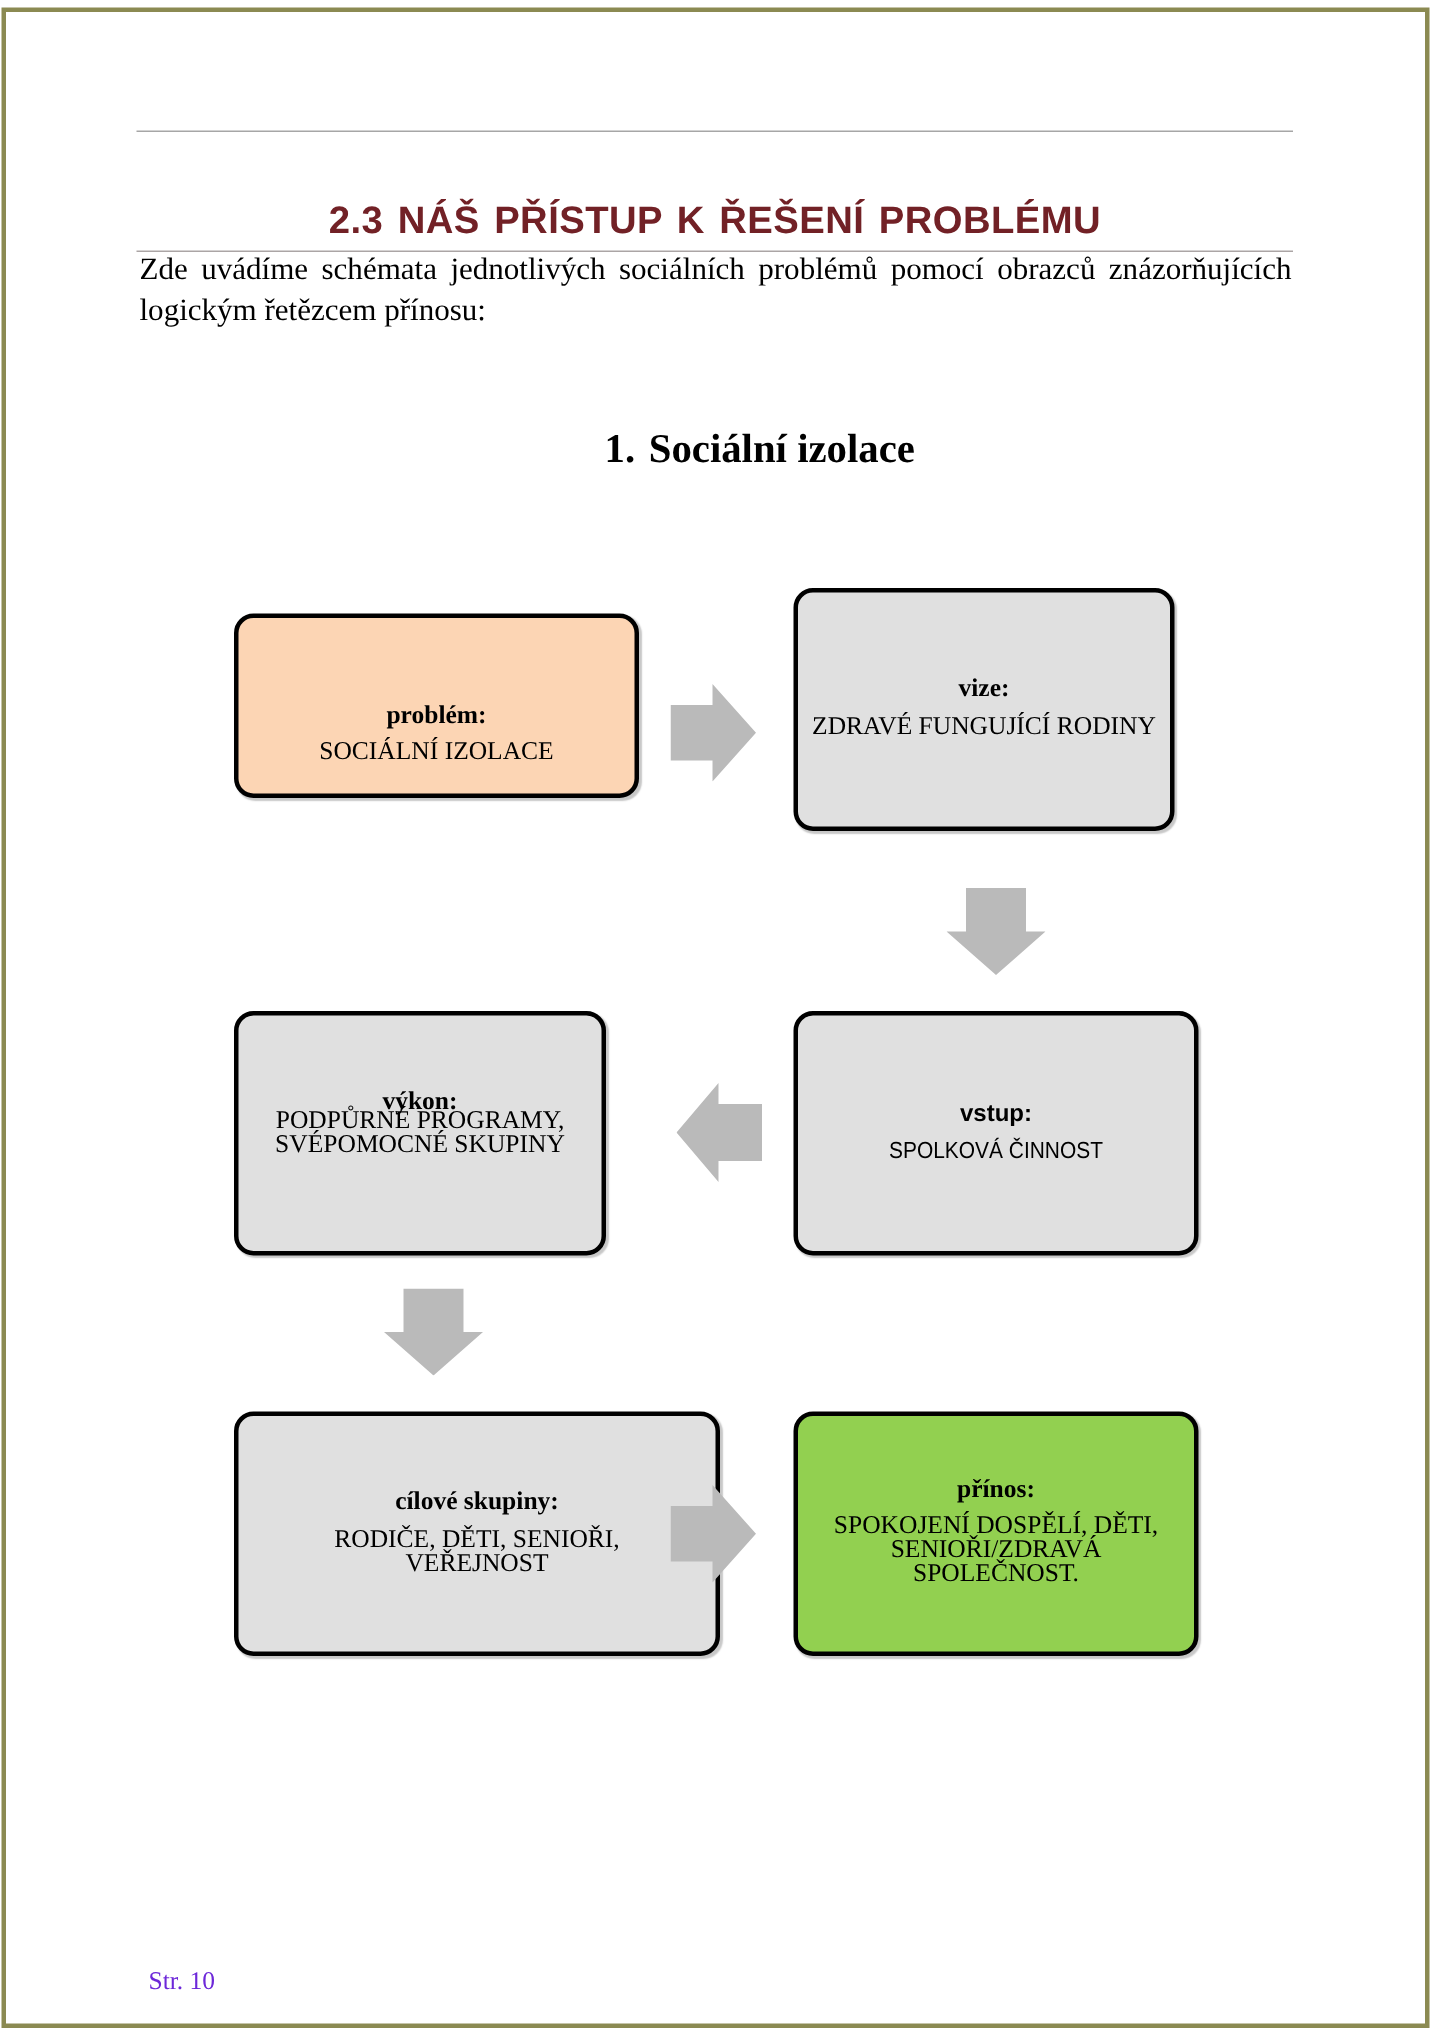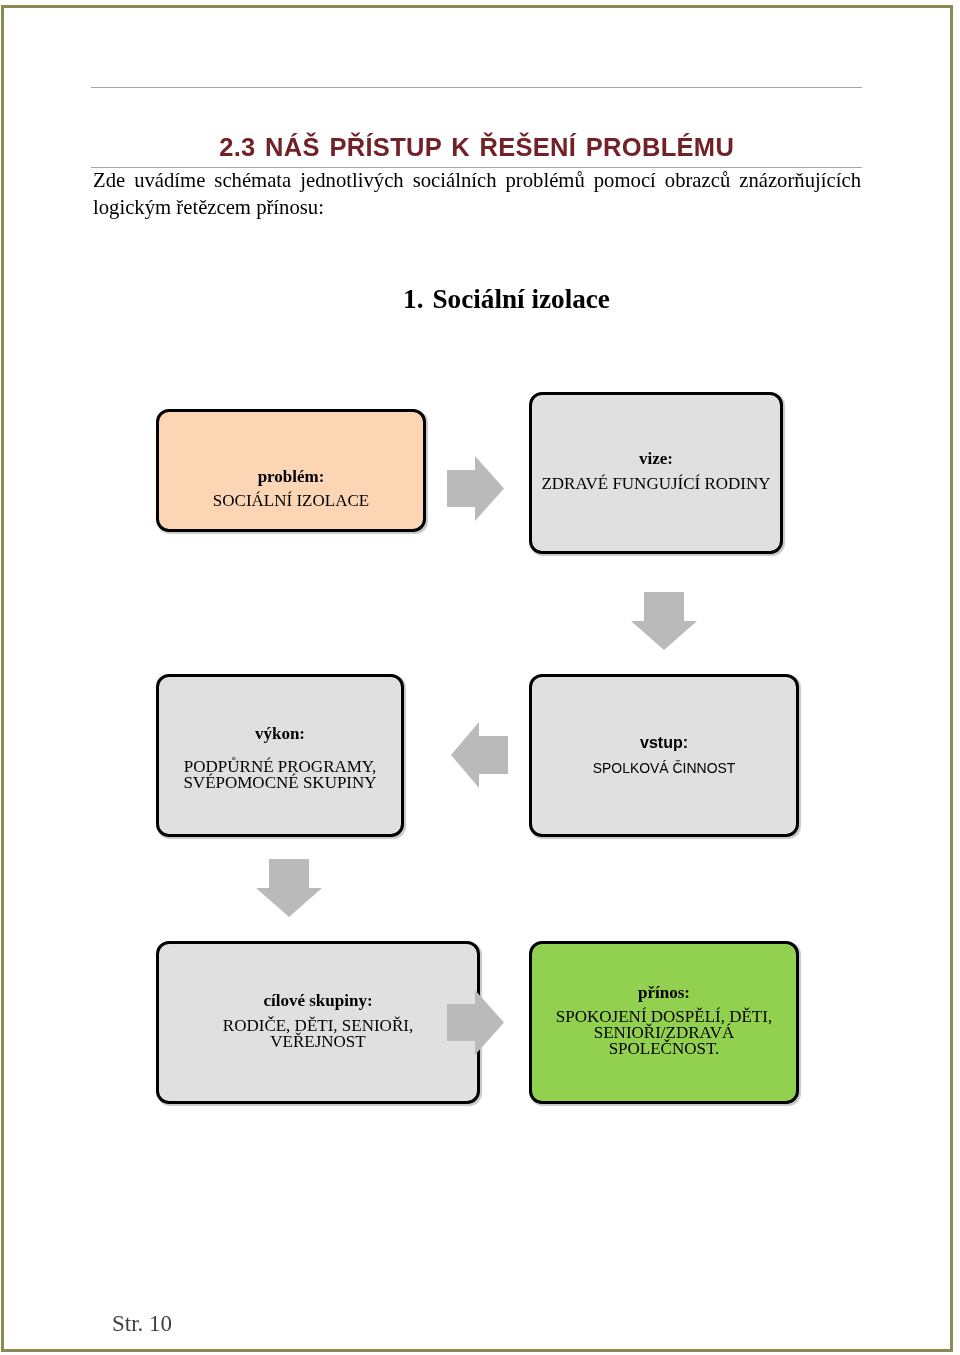--- a/index.html
+++ b/index.html
@@ -12,31 +12,31 @@
   .heading-title{font-family:"Liberation Sans",sans-serif;font-weight:bold;font-size:25.5px;color:#722126;text-align:center;letter-spacing:0.30px;word-spacing:2.2px;text-indent:0.30px;height:39px;line-height:39px;margin-top:40px;}
   
   .para{position:absolute;left:93px;top:167px;width:768px;font-size:20.7px;line-height:27px;text-align:justify;color:#000000;}
   
   .sec-title{position:absolute;left:-1px;top:284px;width:1015px;text-align:center;font-size:27.2px;font-weight:bold;white-space:pre;}
   .sec-name{margin-left:9px;}
   
   .box{position:absolute;border:3px solid #000;border-radius:13px;box-sizing:border-box;box-shadow:1.5px 1.5px 1px rgba(0,0,0,0.22);}
   .box .lbl{position:absolute;left:0;right:0;font-weight:bold;font-size:17px;line-height:16px;text-align:center;white-space:nowrap;}
   .box .val{position:absolute;left:0;right:0;font-size:17px;line-height:16px;text-align:center;white-space:nowrap;}
-  .footer{position:absolute;left:112px;top:1311px;font-size:23px;color:#404040;}
+  .footer{position:absolute;left:99px;top:1311px;font-size:17px;color:#6d28d9;}
   svg.arrow{position:absolute;}
   .box-problem{left:156px;top:409px;width:270px;height:123px;background:#fcd5b4;}
   .box-problem .lbl{top:57px;}
   .box-problem .val{top:81px;}
   .box-vize{left:529px;top:392px;width:254px;height:162px;background:#e0e0e0;}
   .box-vize .lbl{top:56px;}
   .box-vize .val{top:81px;}
   .box-vykon{left:156px;top:674px;width:248px;height:163px;background:#e0e0e0;}
   .box-vykon .lbl{top:49px;}
-  .box-vykon .val{top:82px;}
+  .box-vykon .val{top:62px;}
   .box-vstup{left:529px;top:674px;width:270px;height:163px;background:#e0e0e0;font-family:"Liberation Sans",sans-serif;}
   .box-vstup .lbl{top:58px;font-size:16px;}
   .box-vstup .val{top:83px;font-size:15.5px;transform:scaleX(0.9);}
   .box-cilove{left:156px;top:941px;width:324px;height:163px;background:#e0e0e0;}
   .box-cilove .lbl{top:49px;}
   .box-cilove .val{top:74px;}
   .box-prinos{left:529px;top:941px;width:270px;height:163px;background:#92d050;}
   .box-prinos .lbl{top:41px;}
   .box-prinos .val{top:65px;}
   .arrow-r1{left:447px;top:456px;}

